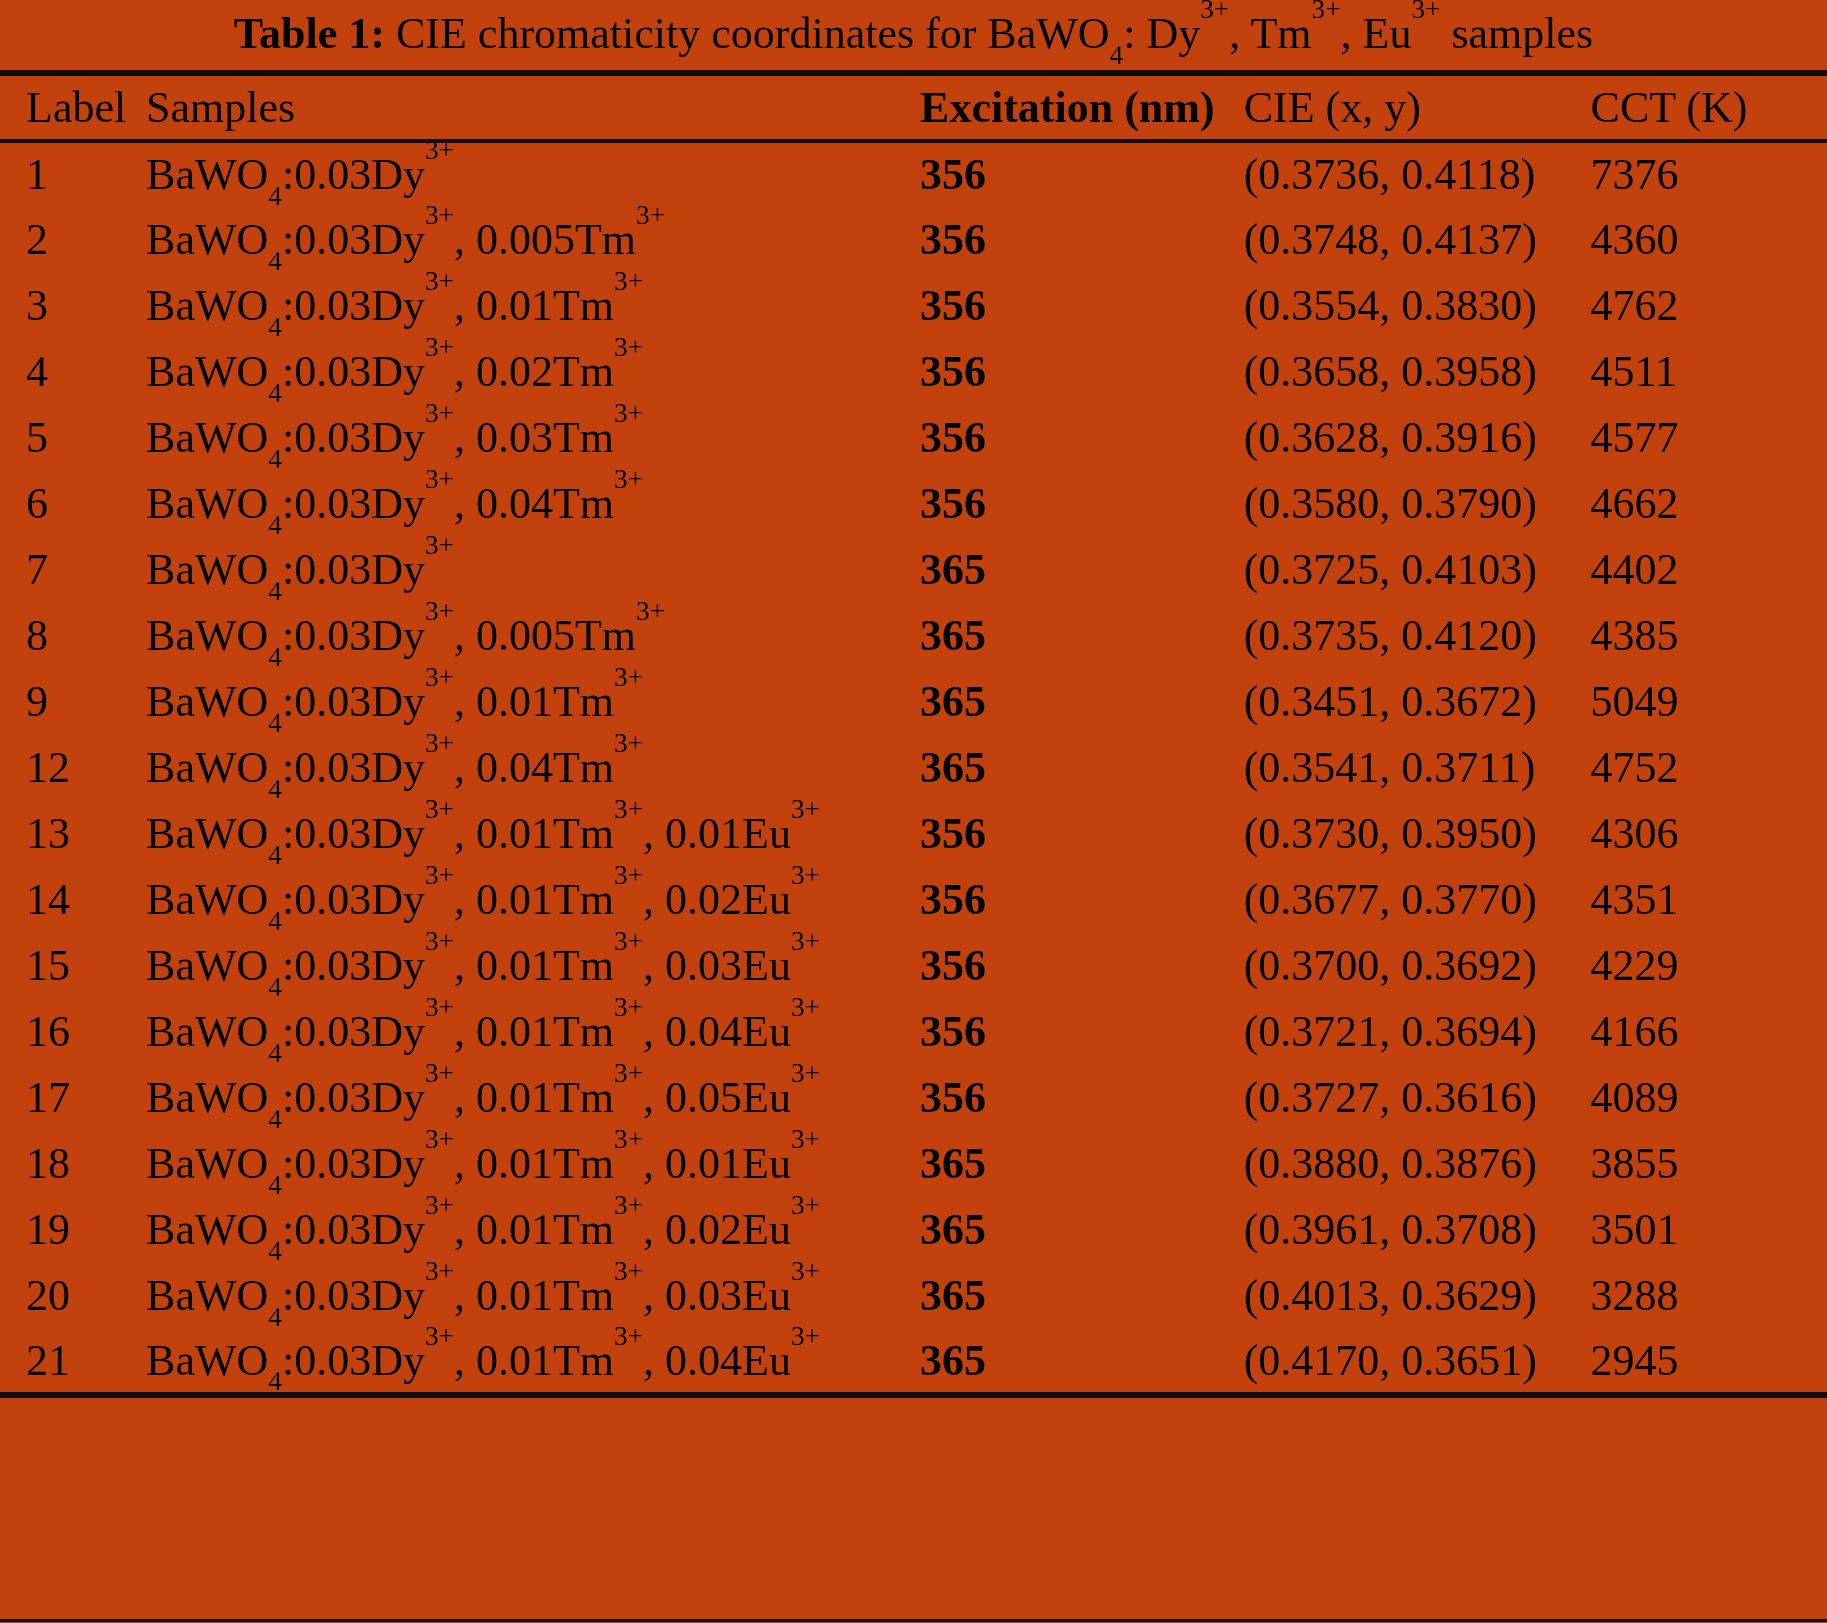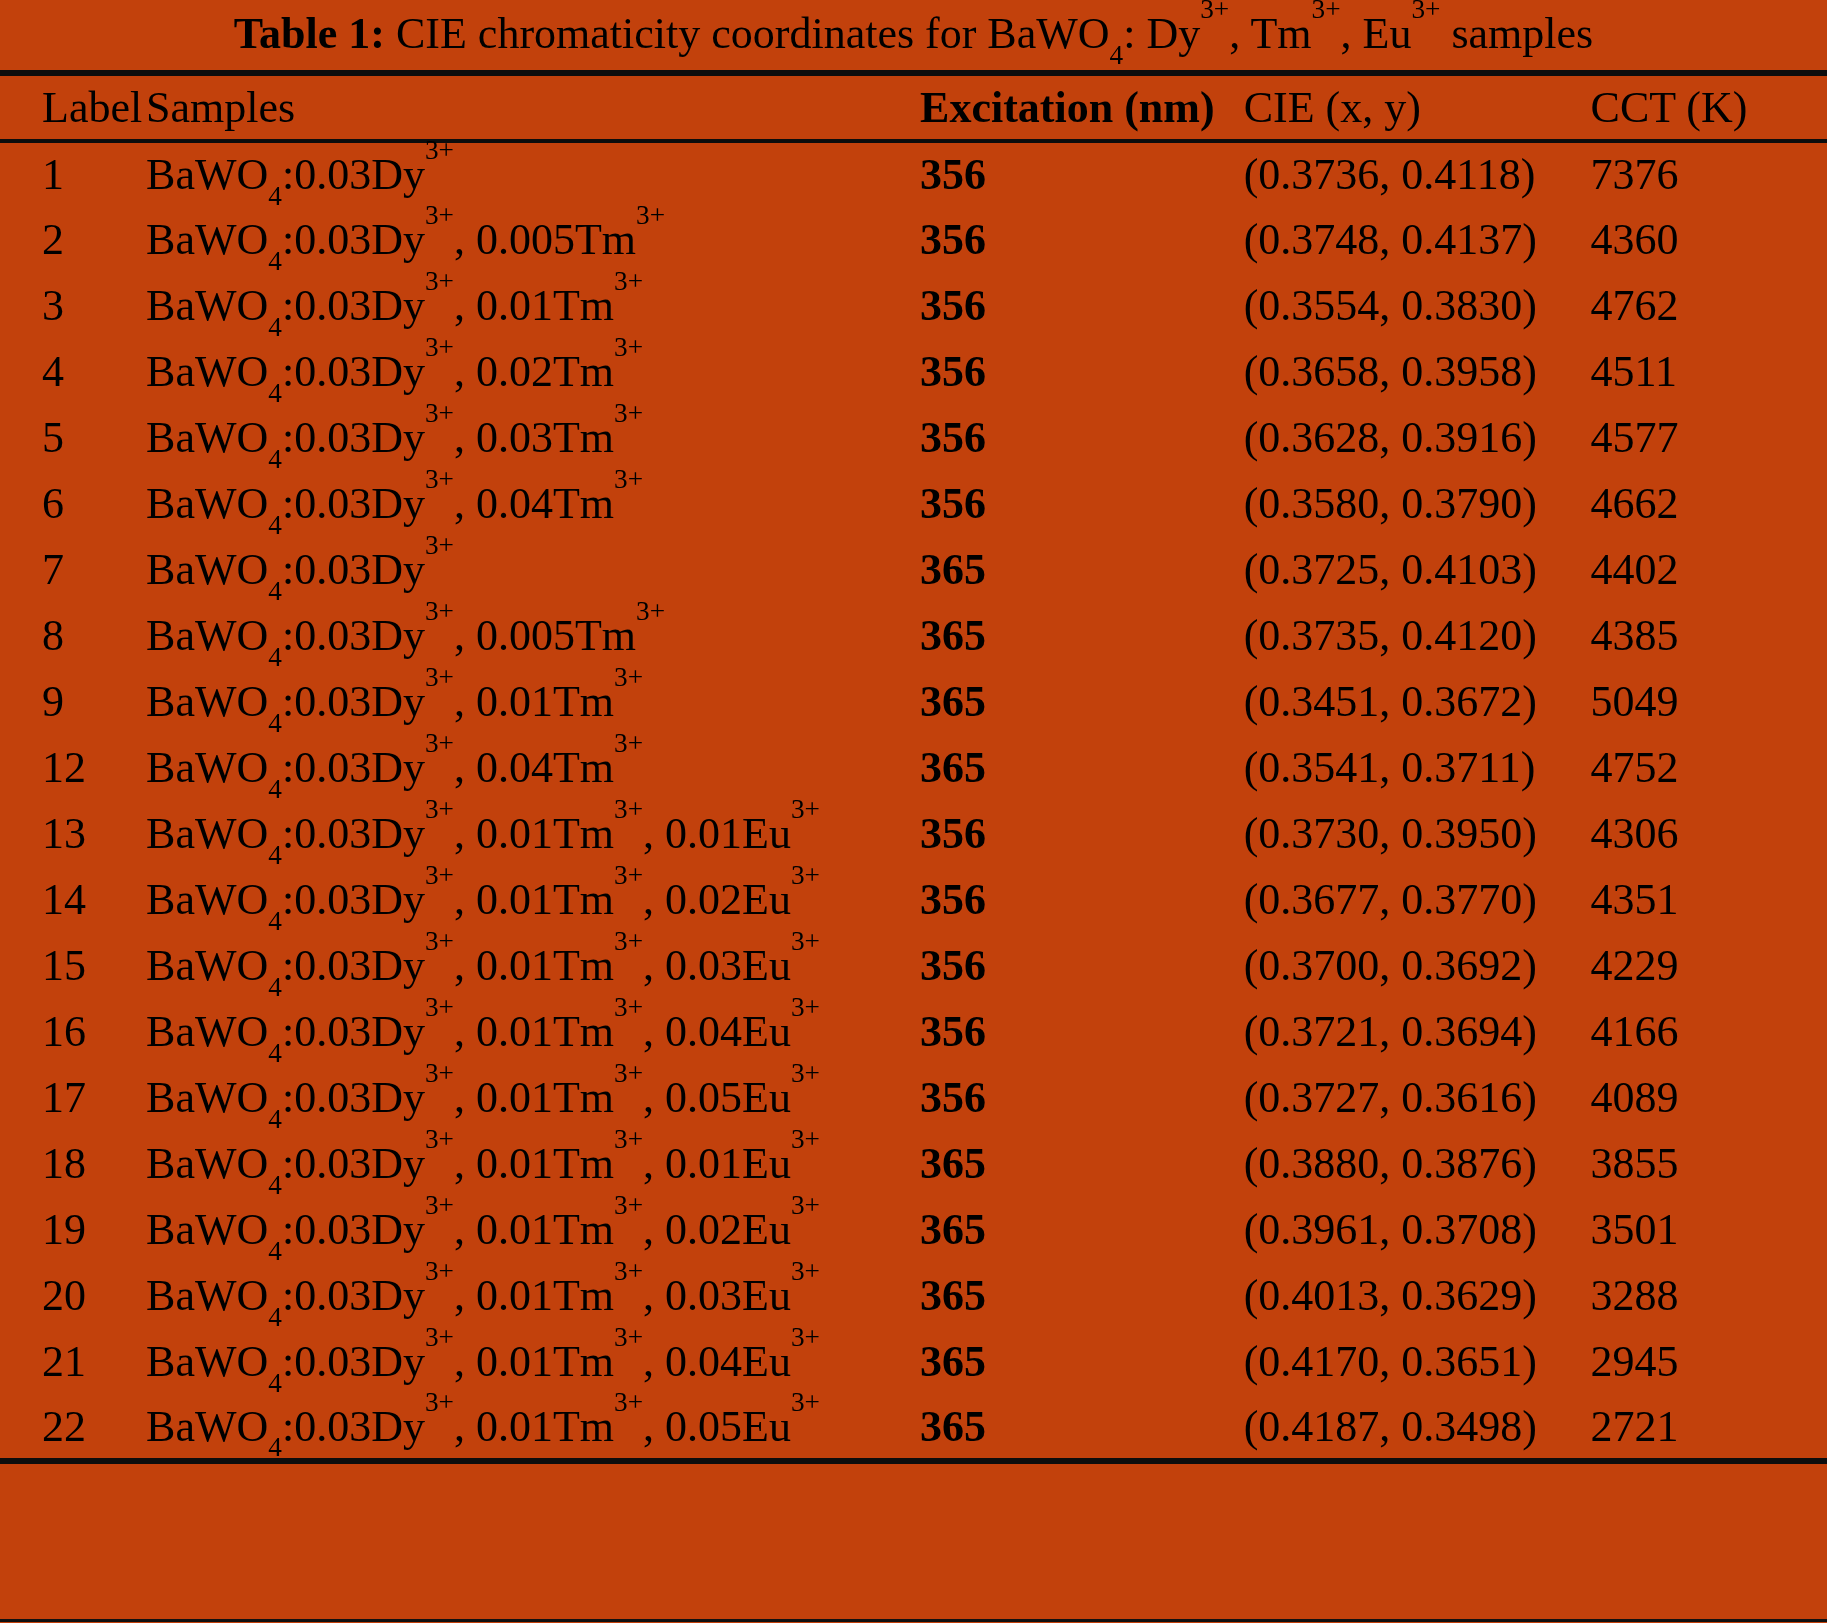--- a/index.html
+++ b/index.html
@@ -49,21 +49,21 @@
   }
   th, td {
     font-weight: normal;
     text-align: left;
     vertical-align: middle;
     padding: 0;
     white-space: nowrap;
     overflow: visible;
     line-height: 1;
   }
-  .c-label   { width: 144px; padding-left: 42px; }
+  .c-label   { width: 144px; padding-left: 26px; }
   .c-sample  { width: 763px; }
   .c-exc     { width: 319px; font-weight: bold; }
   .c-cie     { width: 342px; }
   .c-cct     { width: 233px; }
   sub {
     font-size: 0.62em;
     position: relative;
     top: 0.22em;
     line-height: 0;
   }
@@ -236,25 +236,18 @@
     <td class="c-cie">(0.4013, 0.3629)</td>
     <td class="c-cct">3288</td>
   </tr>
         <tr>
     <td class="c-label">21</td>
     <td class="c-sample">BaWO<sub>4</sub>:0.03Dy<sup>3+</sup>, 0.01Tm<sup>3+</sup>, 0.04Eu<sup>3+</sup></td>
     <td class="c-exc">365</td>
     <td class="c-cie">(0.4170, 0.3651)</td>
     <td class="c-cct">2945</td>
   </tr>
-        <tr>
-    <td class="c-label">22</td>
-    <td class="c-sample">BaWO<sub>4</sub>:0.03Dy<sup>3+</sup>, 0.01Tm<sup>3+</sup>, 0.05Eu<sup>3+</sup></td>
-    <td class="c-exc">365</td>
-    <td class="c-cie">(0.4187, 0.3498)</td>
-    <td class="c-cct">2721</td>
-  </tr>
       </tbody>
   </table>
 
   <div class="bottom-thin-rule"></div>
 
 </div>
 
 </body></html>

